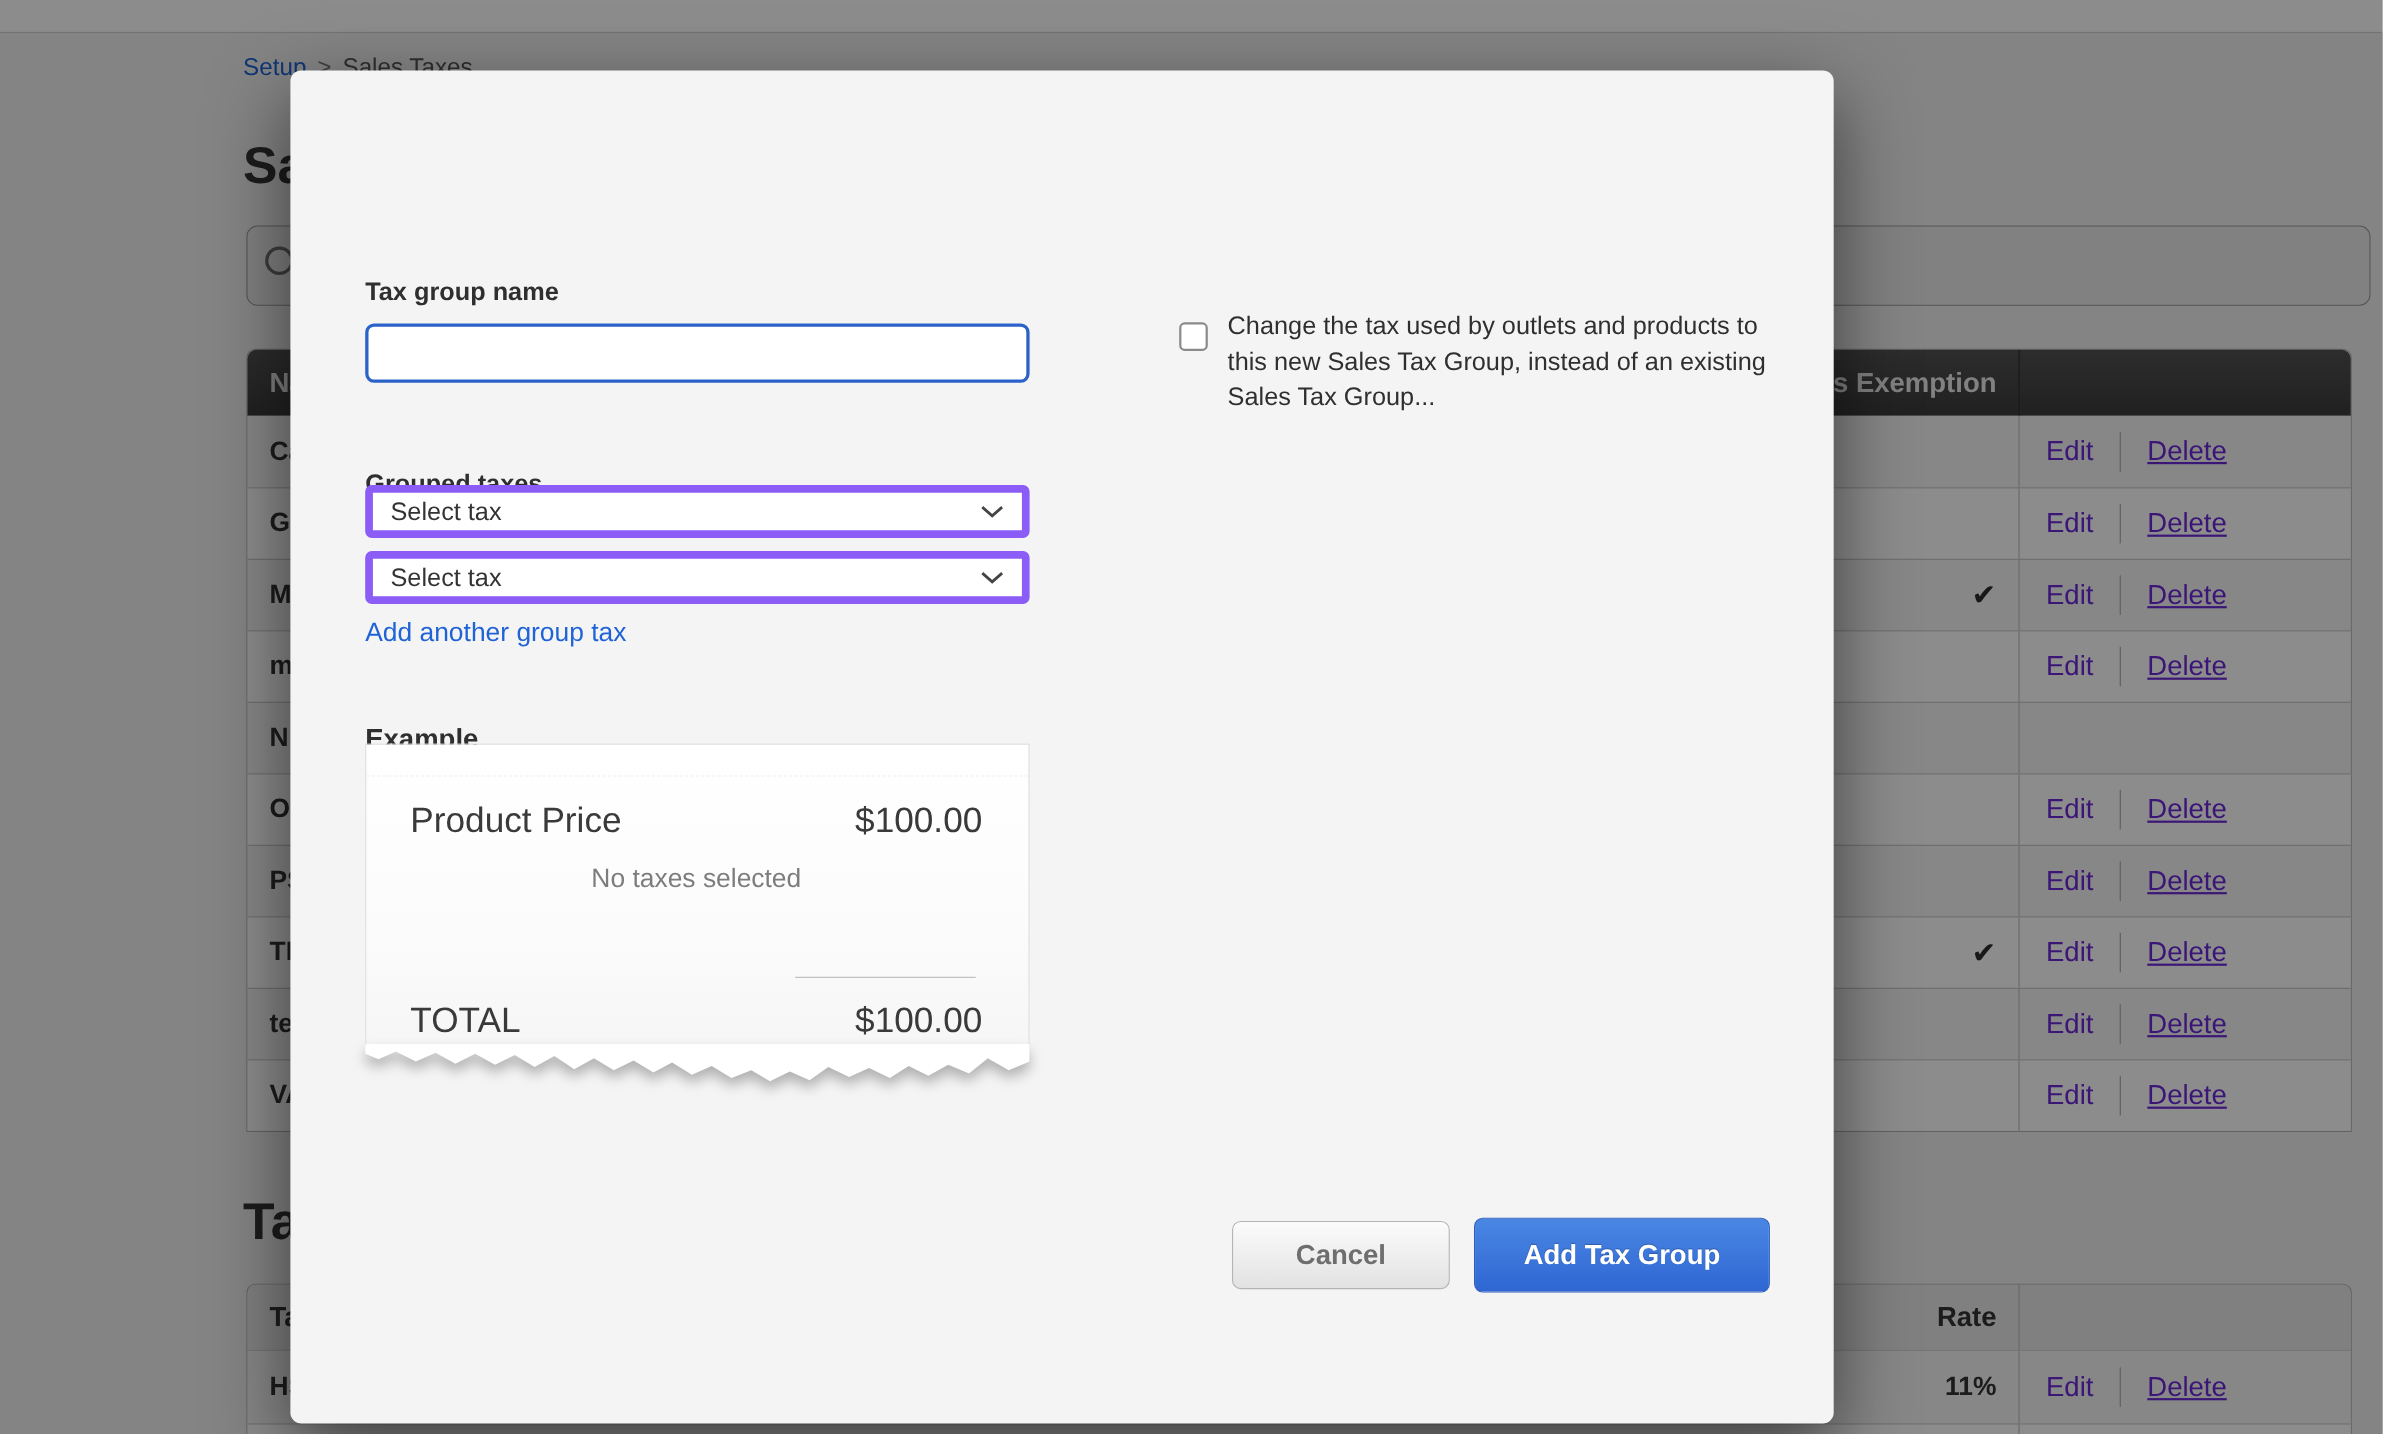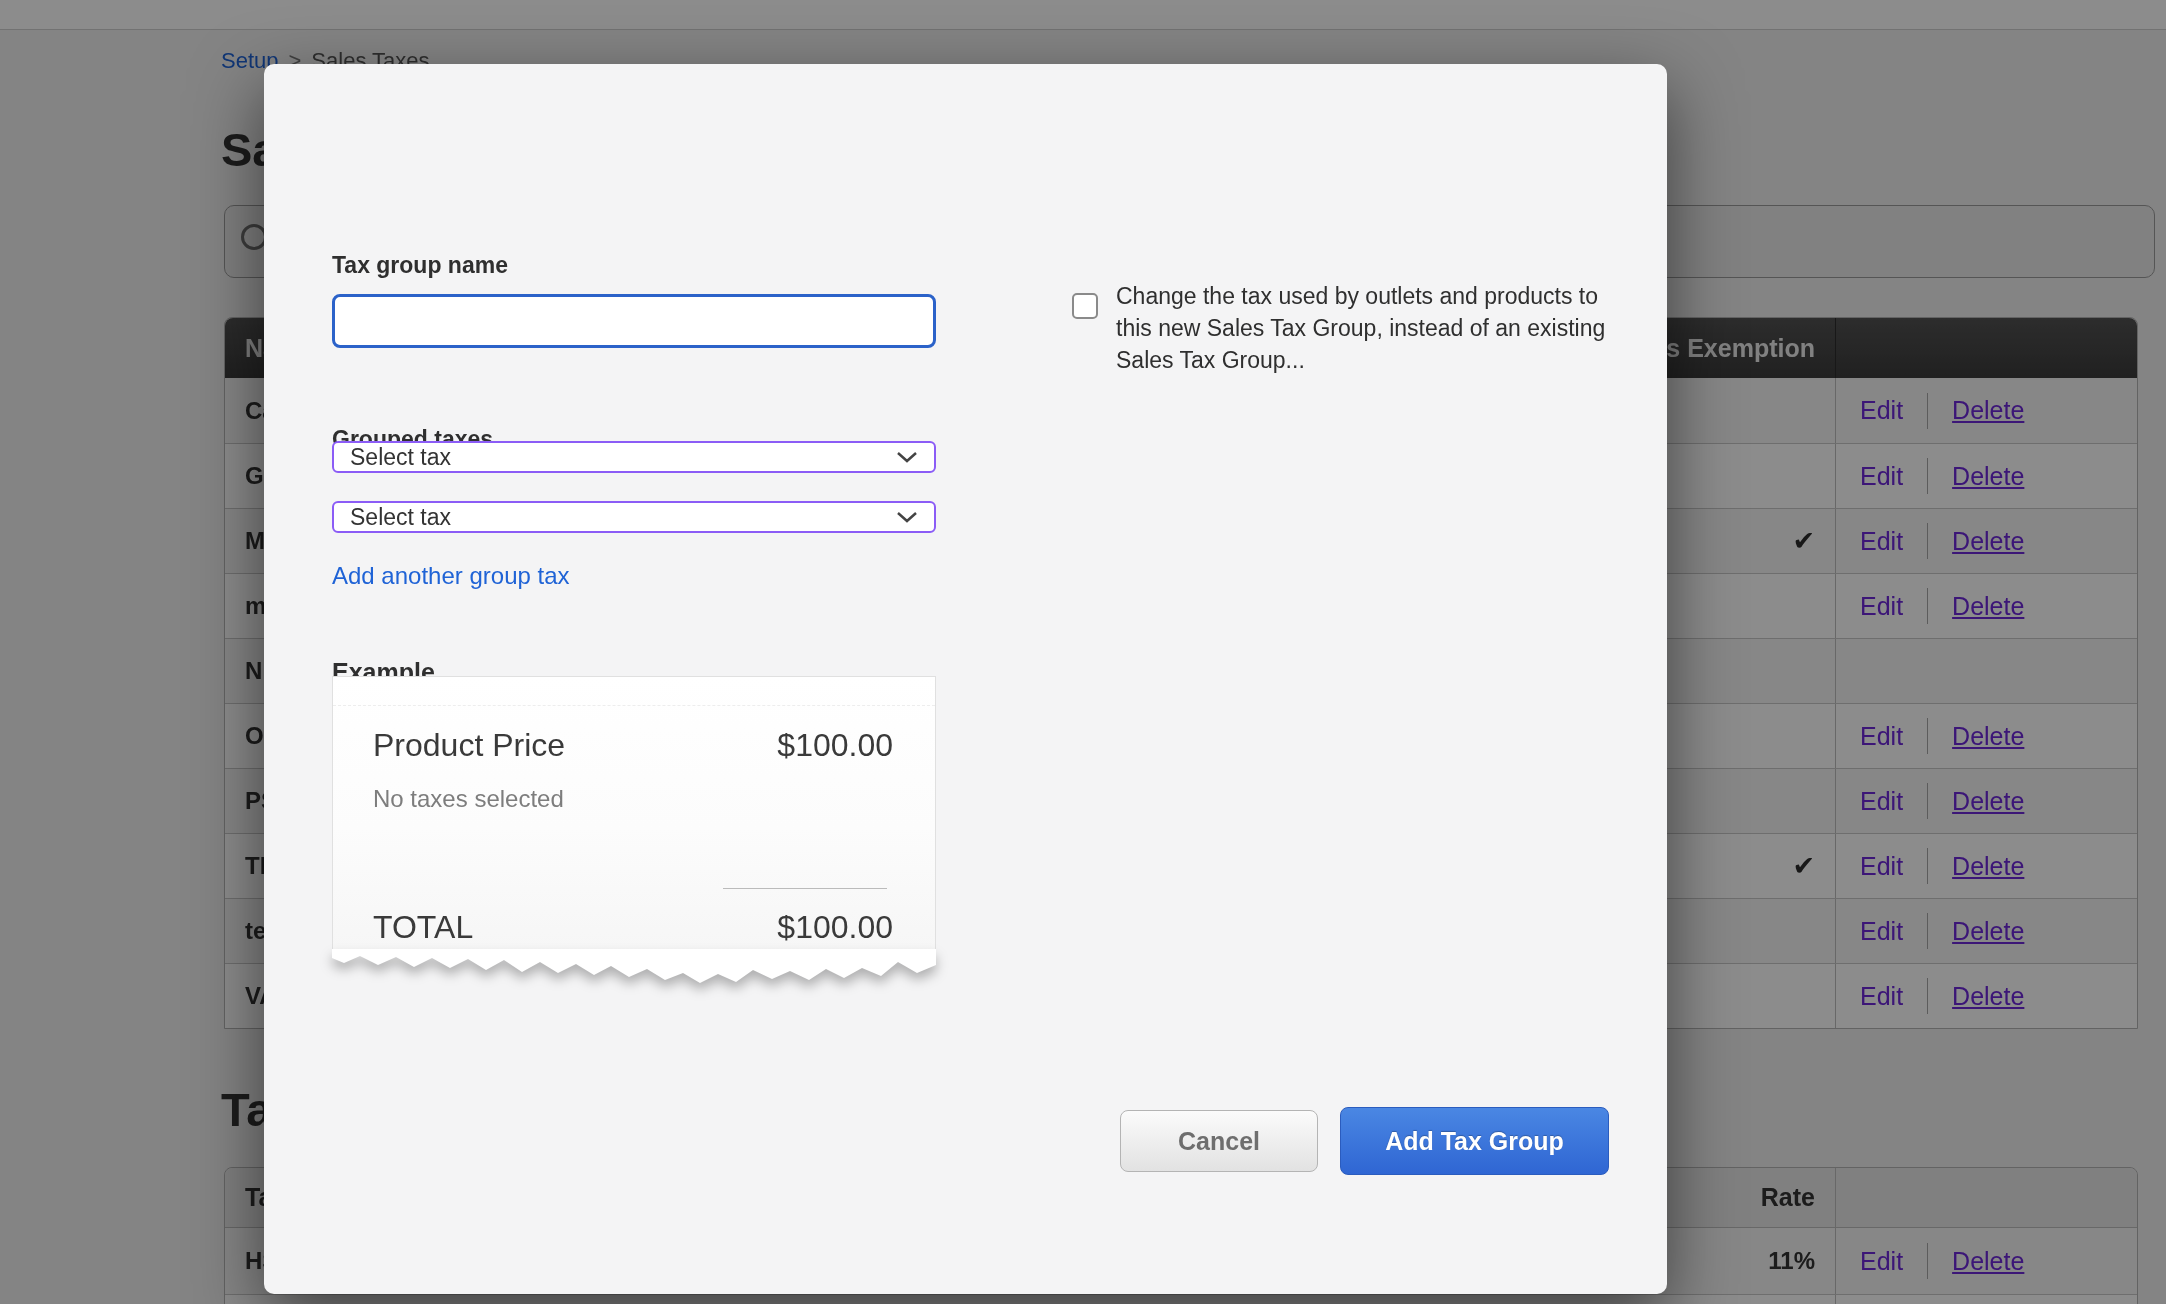--- a/index.html
+++ b/index.html
@@ -37,21 +37,21 @@
   .overlay{position:absolute;inset:0;background:rgba(0,0,0,0.45);z-index:5;}
 
   
   .modal{position:absolute;left:264px;top:64px;width:1403px;height:1230px;background:#f4f4f5;border-radius:10px;z-index:10;box-shadow:0 25px 70px rgba(0,0,0,0.55);overflow:hidden;}
   .modal-header{position:absolute;left:0;top:0;width:100%;height:118px;background:linear-gradient(#5095ea,#2e6ad6);border-bottom:4px solid #1c4fad;border-radius:10px 10px 0 0;}
   .modal-title{position:absolute;left:53px;top:0;height:114px;display:flex;align-items:center;color:#fff;font-size:34px;letter-spacing:0.5px;}
   .modal-close{position:absolute;right:40px;top:0;height:114px;display:flex;align-items:center;color:#fff;font-size:28px;font-weight:bold;cursor:pointer;padding:0 10px;}
 
   .flabel{position:absolute;left:68px;font-size:23px;font-weight:bold;color:#2f2f2f;}
   .tgn-input{position:absolute;left:68px;top:230px;width:604px;height:54px;border:3px solid #2b62c9;border-radius:8px;background:#fff;outline:none;font-size:24px;padding:0 14px;}
-  .selectbox{position:absolute;left:68px;width:604px;height:32px;background:#fff;border:2px solid #8b5cf6;border-radius:6px;display:flex;align-items:center;padding:0 16px;font-size:23px;color:#333;cursor:pointer;}
+  .selectbox{position:absolute;left:68px;width:604px;height:48px;background:#fff;border:7px solid #8b5cf6;border-radius:6px;display:flex;align-items:center;padding:0 16px;font-size:23px;color:#333;cursor:pointer;}
   .selectbox .chev{margin-left:auto;display:flex;align-items:center;}
   .add-link{position:absolute;left:68px;top:498px;font-size:24px;color:#1f63d6;text-decoration:none;cursor:pointer;}
 
   .receipt{position:absolute;left:68px;top:612px;width:604px;height:275px;background:linear-gradient(180deg,#ffffff 0%,#fcfcfc 55%,#f6f6f6 100%);border:1px solid #e0e0e0;border-bottom:none;}
   .receipt::after{content:"";position:absolute;left:0;top:28px;width:100%;border-top:1px dashed #ededed;}
   .r-row{position:absolute;left:40px;right:42px;display:flex;font-size:32px;color:#3a3a3a;}
   .r-amount{margin-left:auto;}
   .r-muted{color:#7d7d7d;font-size:24px;}
   .r-line{position:absolute;right:48px;top:211px;width:164px;border-top:1px solid #bbb;}
   .torn{position:absolute;left:68px;top:885px;width:604px;height:46px;filter:drop-shadow(0 7px 6px rgba(0,0,0,0.28));}
@@ -244,21 +244,21 @@
 
     <a class="add-link">Add another group tax</a>
 
     <div class="flabel" style="top:570px;font-size:25px;margin-top:24px;">Example</div>
 
     <div class="receipt">
       <div class="r-row" style="top:50px;">
         <span>Product Price</span>
         <span class="r-amount">$100.00</span>
       </div>
-      <div class="r-row r-muted" style="top:108px;">
+      <div class="r-row r-muted" style="top:108px;justify-content:center;">
         <span>No taxes selected</span>
       </div>
       <div class="r-line"></div>
       <div class="r-row" style="top:232px;gap:31px;">
         <span>TOTAL</span>
         <span class="r-amount">$100.00</span>
       </div>
     </div>
     <svg class="torn" viewBox="0 0 604 46" preserveAspectRatio="none">
       <polygon fill="#ffffff" points="0,0 604,0 604,16 585,24 566,13 549,27 530,19 512,29 494,20 477,31 458,22 440,30 421,21 404,33 386,25 368,34 351,24 333,31 315,20 297,28 279,17 262,26 244,15 226,24 208,13 190,23 172,11 154,21 136,10 118,19 100,9 82,18 64,8 46,16 28,7 12,14 0,9"></polygon>

